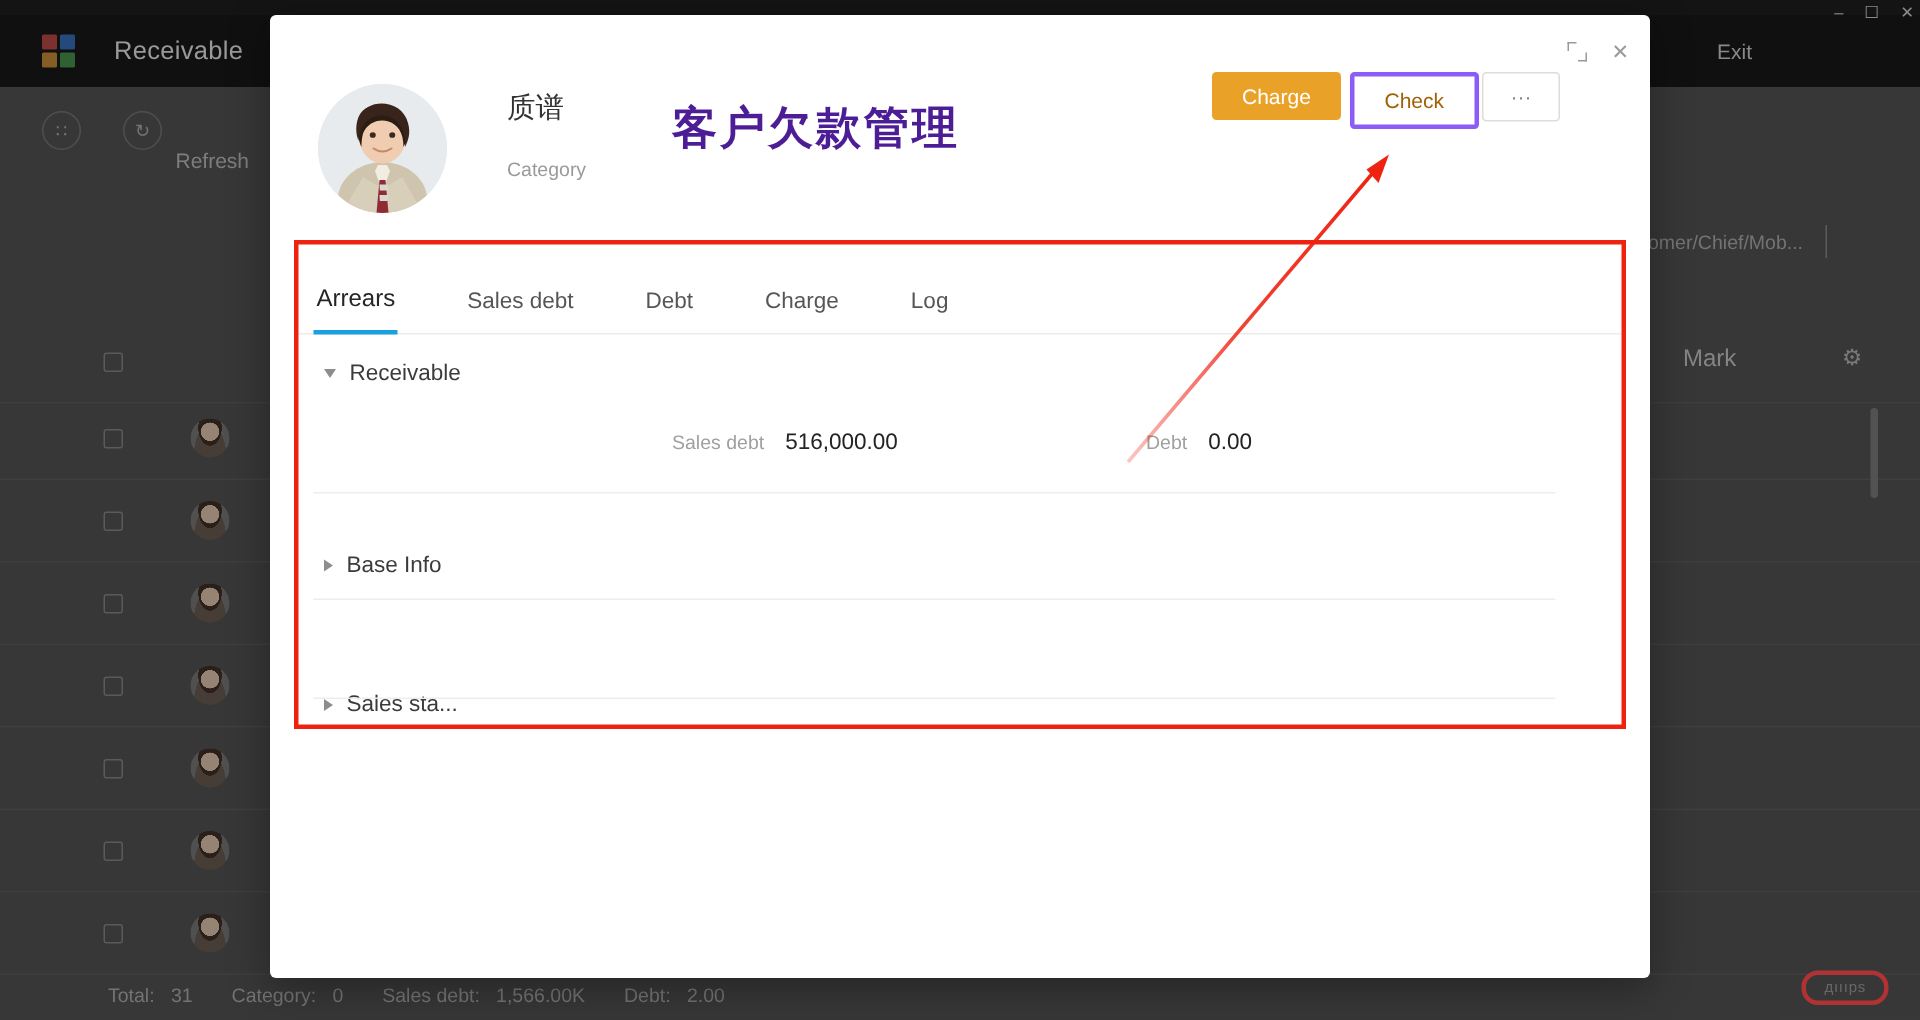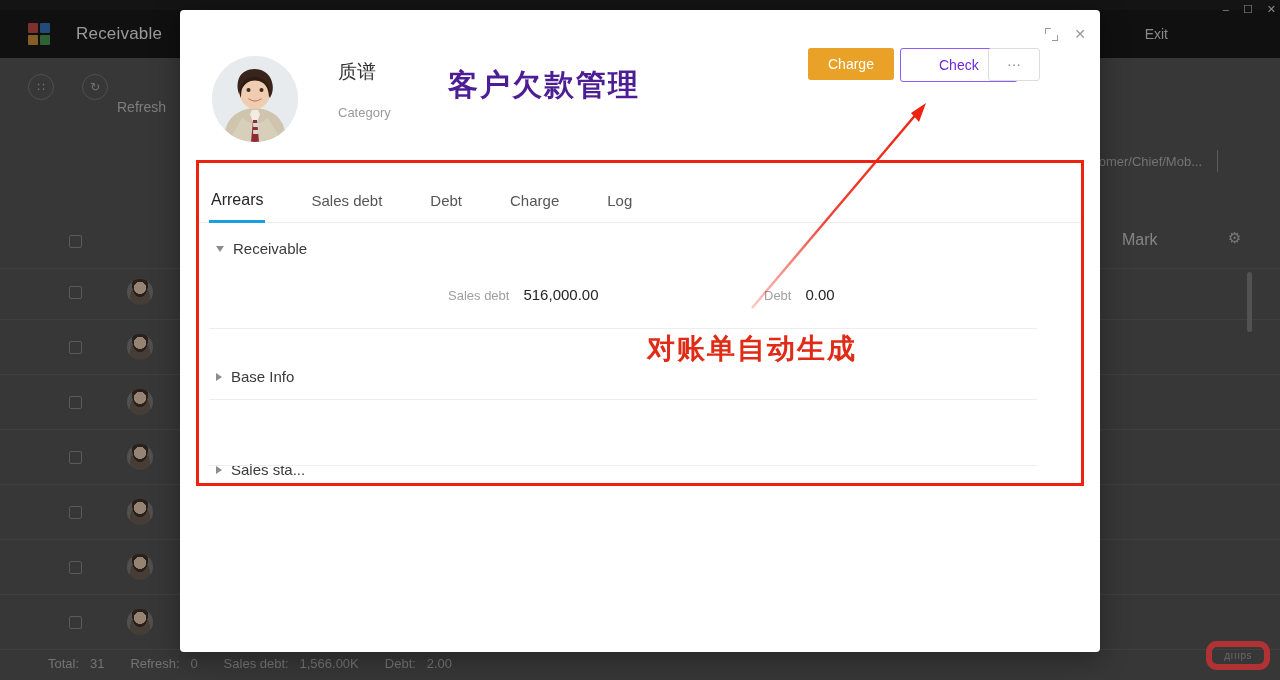--- a/index.html
+++ b/index.html
@@ -99,26 +99,26 @@
                 #6d6d6d;
     filter: blur(.2px);
   }
   #bg-scrollbar {
     position: absolute; right: 28px; top: 272px; width: 5px; height: 60px;
     background: #6f6f6f; border-radius: 3px;
   }
   #statusbar {
     position: absolute; left: 0; bottom: 0; width: 1280px; height: 34px;
     display: flex; align-items: center; gap: 26px;
-    padding-left: 48px; color: #9b9b9b; font-size: 13px;
+    padding-left: 72px; color: #9b9b9b; font-size: 13px;
   }
   #watermark {
-    position: absolute; right: 10px; bottom: 10px;
+    position: absolute; right: 21px; bottom: 10px;
     padding: 3px 12px; border-radius: 11px;
-    border: 6px solid #ef4444; color: #8d8d8d; font-size: 10px;
+    border: 3px solid #ef4444; color: #8d8d8d; font-size: 10px;
     letter-spacing: .5px;
   }
 
   
   #dimmer {
     position: absolute; inset: 0;
     background: rgba(0,0,0,0.26);
     pointer-events: none;
   }
 
@@ -165,22 +165,22 @@
     letter-spacing: 2px;
   }
   #btn-charge {
     position: absolute; left: 628px; top: 38px;
     background: #e9a227; color: #fff; border: none; border-radius: 3px;
     padding: 8px 20px; font-size: 14px; cursor: pointer;
     font-family: inherit;
   }
   #btn-check {
     position: absolute; left: 720px; top: 38px;
-    background: #fff; color: #6d28d9; border: 1px solid #8b5cf6;
-    border-radius: 3px; padding: 8px 38px; font-size: 14px; cursor: pointer;
+    background: #fff; color: #a16207; border: 3px solid #8b5cf6;
+    border-radius: 3px; padding: 8px 20px; font-size: 14px; cursor: pointer;
     font-family: inherit;
   }
   #btn-more {
     position: absolute; left: 808px; top: 38px;
     background: #fff; color: #888; border: 1px solid #dcdcdc;
     border-radius: 3px; padding: 8px 18px; font-size: 14px; cursor: pointer;
     line-height: 1.05; font-family: inherit;
   }
 
   
@@ -337,21 +337,21 @@
       </div>
     <div id="bg-scrollbar"></div>
 
     <div id="statusbar">
       <span>
         <span>Total:</span>
         &nbsp;
         <span>31</span>
       </span>
       <span>
-        <span>Refresh:</span>
+        <span>Category:</span>
         &nbsp;
         <span>0</span>
       </span>
       <span>
         <span>Sales debt:</span>
         &nbsp;
         <span>1,566.00K</span>
       </span>
       <span>
         <span>Debt:</span>
@@ -422,21 +422,20 @@
       <span class="field-label">Sales debt</span>
       <span class="field-value">516,000.00</span>
     </div>
     <div class="field" id="field-debt">
       <span class="field-label">Debt</span>
       <span class="field-value">0.00</span>
     </div>
   </div>
   <div id="div-1"></div>
 
-  <div id="annot-sub">对账单自动生成</div>
 
   <div id="sec-baseinfo">
     <span class="caret-right"></span>
     <span>Base Info</span>
   </div>
   <div id="div-2"></div>
 
   <div id="sec-salessta">
     <span class="caret-right"></span>
     <span>Sales sta...</span>

